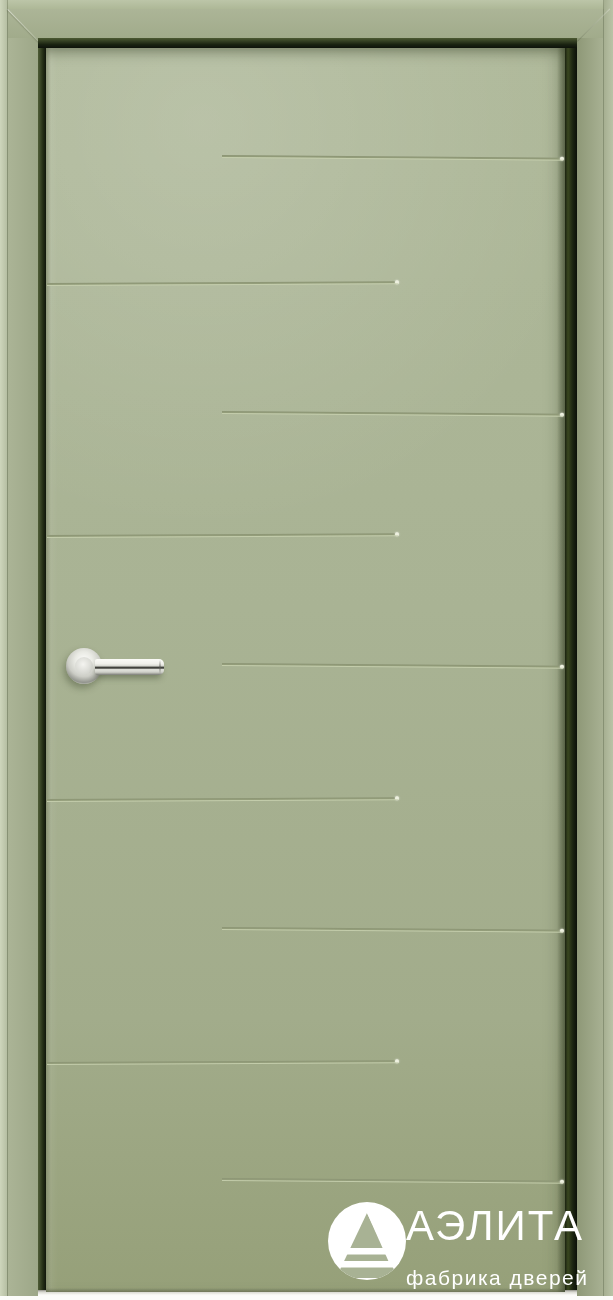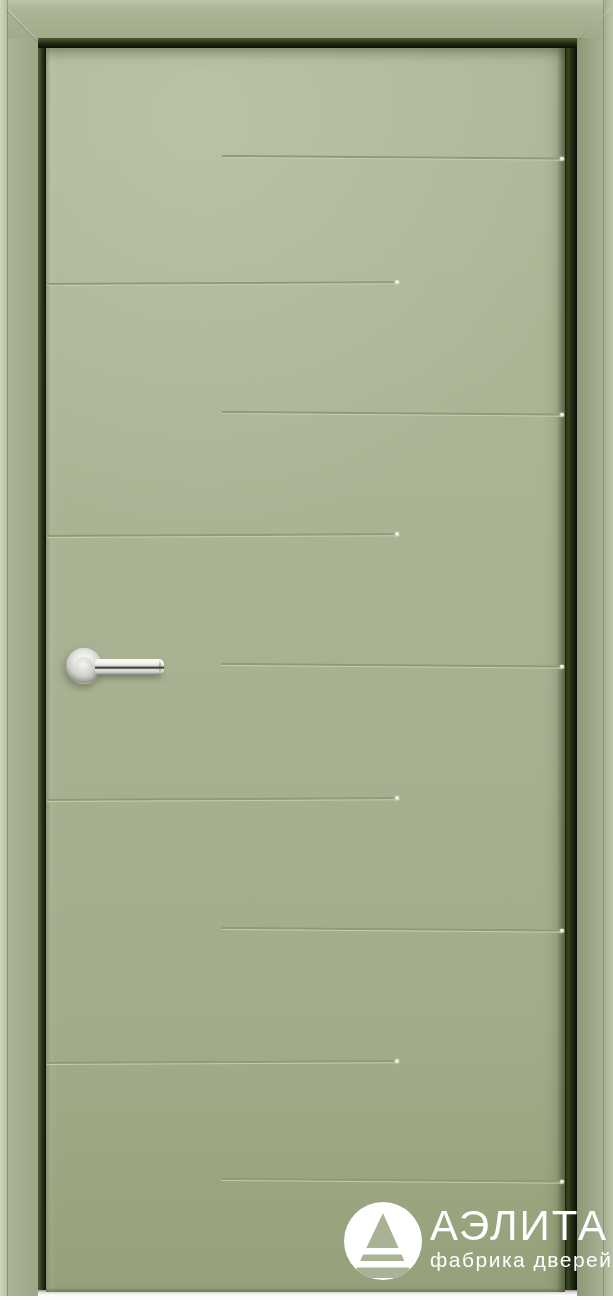--- a/index.html
+++ b/index.html
@@ -82,25 +82,25 @@
   .lever{position:absolute;left:49px;top:611px;width:69px;height:16px;
     border-radius:2px 5px 5px 2px;
     background:linear-gradient(to bottom,
       #fbfbf7 0%, #f0f0eb 30%, #d6d7d0 44%,
       #54554f 50%, #2e2f2b 56%,
       #e2e3dc 66%, #cfd0c9 82%, #90918a 96%, #6f706a 100%);
     box-shadow:-1px 5px 6px -2px rgba(50,60,35,.42);}
   .lever::after{content:"";position:absolute;right:3px;top:1px;bottom:1px;width:2px;
     background:linear-gradient(to bottom,rgba(120,120,115,.0),rgba(90,90,85,.55),rgba(120,120,115,.0));}
   
-  .logo{position:absolute;left:344px;top:1202px;display:flex;align-items:flex-start;gap:8px;color:#fff;}
+  .logo{position:absolute;left:328px;top:1202px;display:flex;align-items:flex-start;gap:0;color:#fff;}
   .logo-mark{width:78px;height:78px;flex:0 0 auto;display:block;}
   .logo-text{display:flex;flex-direction:column;padding-top:2px;}
   .brand-name{font-size:42px;line-height:44px;letter-spacing:2px;font-weight:400;white-space:nowrap;}
-  .brand-tagline{font-size:21px;line-height:23px;letter-spacing:1.5px;margin-top:0;
+  .brand-tagline{font-size:21px;line-height:23px;letter-spacing:1.5px;margin-top:18px;
     align-self:flex-end;white-space:nowrap;}
 </style>
 </head>
 <body>
 
 <div class="scene">
 
   <div class="frame">
     <div class="frame-strip-top"></div>
     <div class="frame-strip-left"></div>

